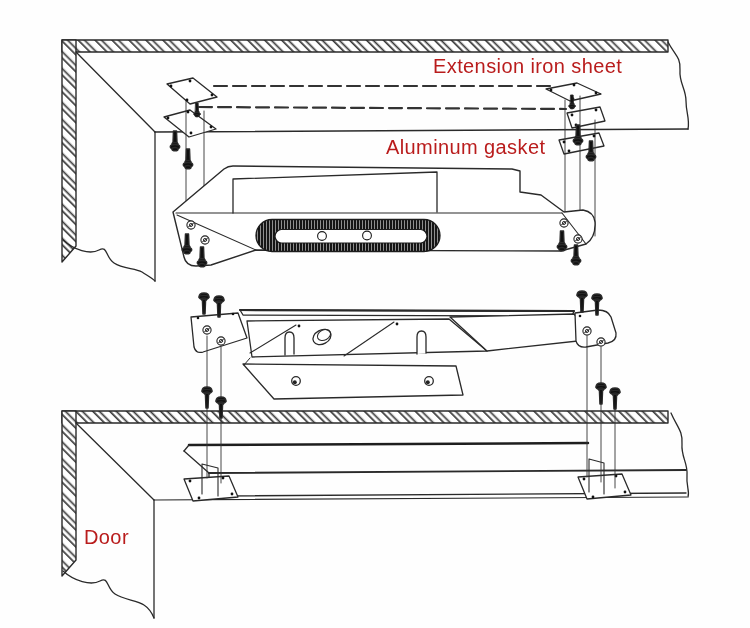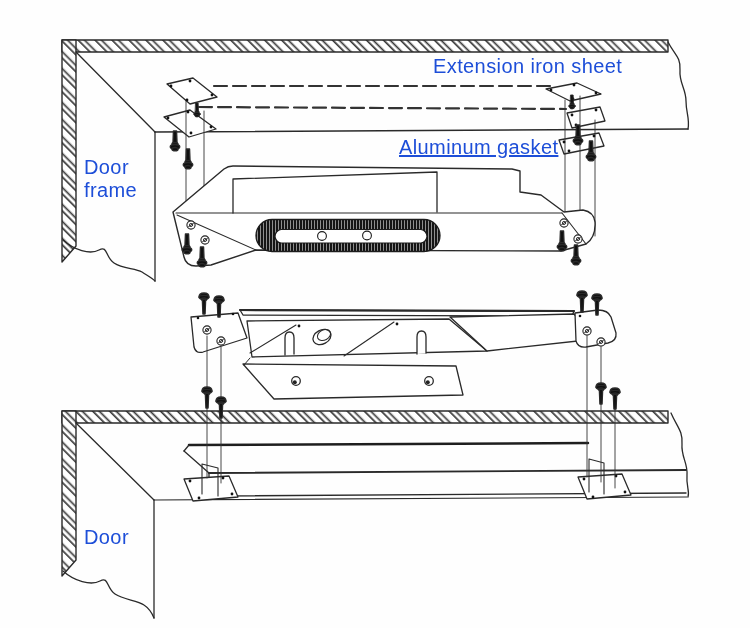--- a/index.html
+++ b/index.html
@@ -2,21 +2,21 @@
 <html><head>
 <meta charset="utf-8">
 <style>
   html,body{margin:0;padding:0;background:#fff;}
   #stage{
     position:relative;width:750px;height:628px;background:#fefefe;
     font-family:"Liberation Sans", sans-serif;overflow:hidden;
   }
   #stage svg{position:absolute;left:0;top:0;}
   .lbl{
-    position:absolute;color:#1d4ed8;font-size:20px;letter-spacing:.4px;
+    position:absolute;color:#b91c1c;font-size:20px;letter-spacing:.4px;
     line-height:1.16;white-space:nowrap;
   }
   .lbl.wrap{white-space:normal;width:76px;}
 </style>
 </head>
 <body>
 
 <div id="stage">
 
 <svg width="750" height="628" viewBox="0 0 750 628">
@@ -215,17 +215,16 @@
       <use href="#screwDown" transform="translate(597,296)"></use>
       <use href="#screwDown" transform="translate(207,389)"></use>
       <use href="#screwDown" transform="translate(221,399)"></use>
       <use href="#screwDown" transform="translate(601,385)"></use>
       <use href="#screwDown" transform="translate(615,390)"></use>
     </g>
   </g>
 </svg>
 
 <div class="lbl" style="left:433px;top:55px;">Extension iron sheet</div>
-<div class="lbl" style="left:399px;top:136px;text-decoration:underline;">Aluminum gasket</div>
-<div class="lbl wrap" style="left:84px;top:156px;">Door frame</div>
+<div class="lbl" style="left:386px;top:136px;">Aluminum gasket</div>
 <div class="lbl" style="left:84px;top:526px;">Door</div>
 
 </div>
 
 </body></html>

